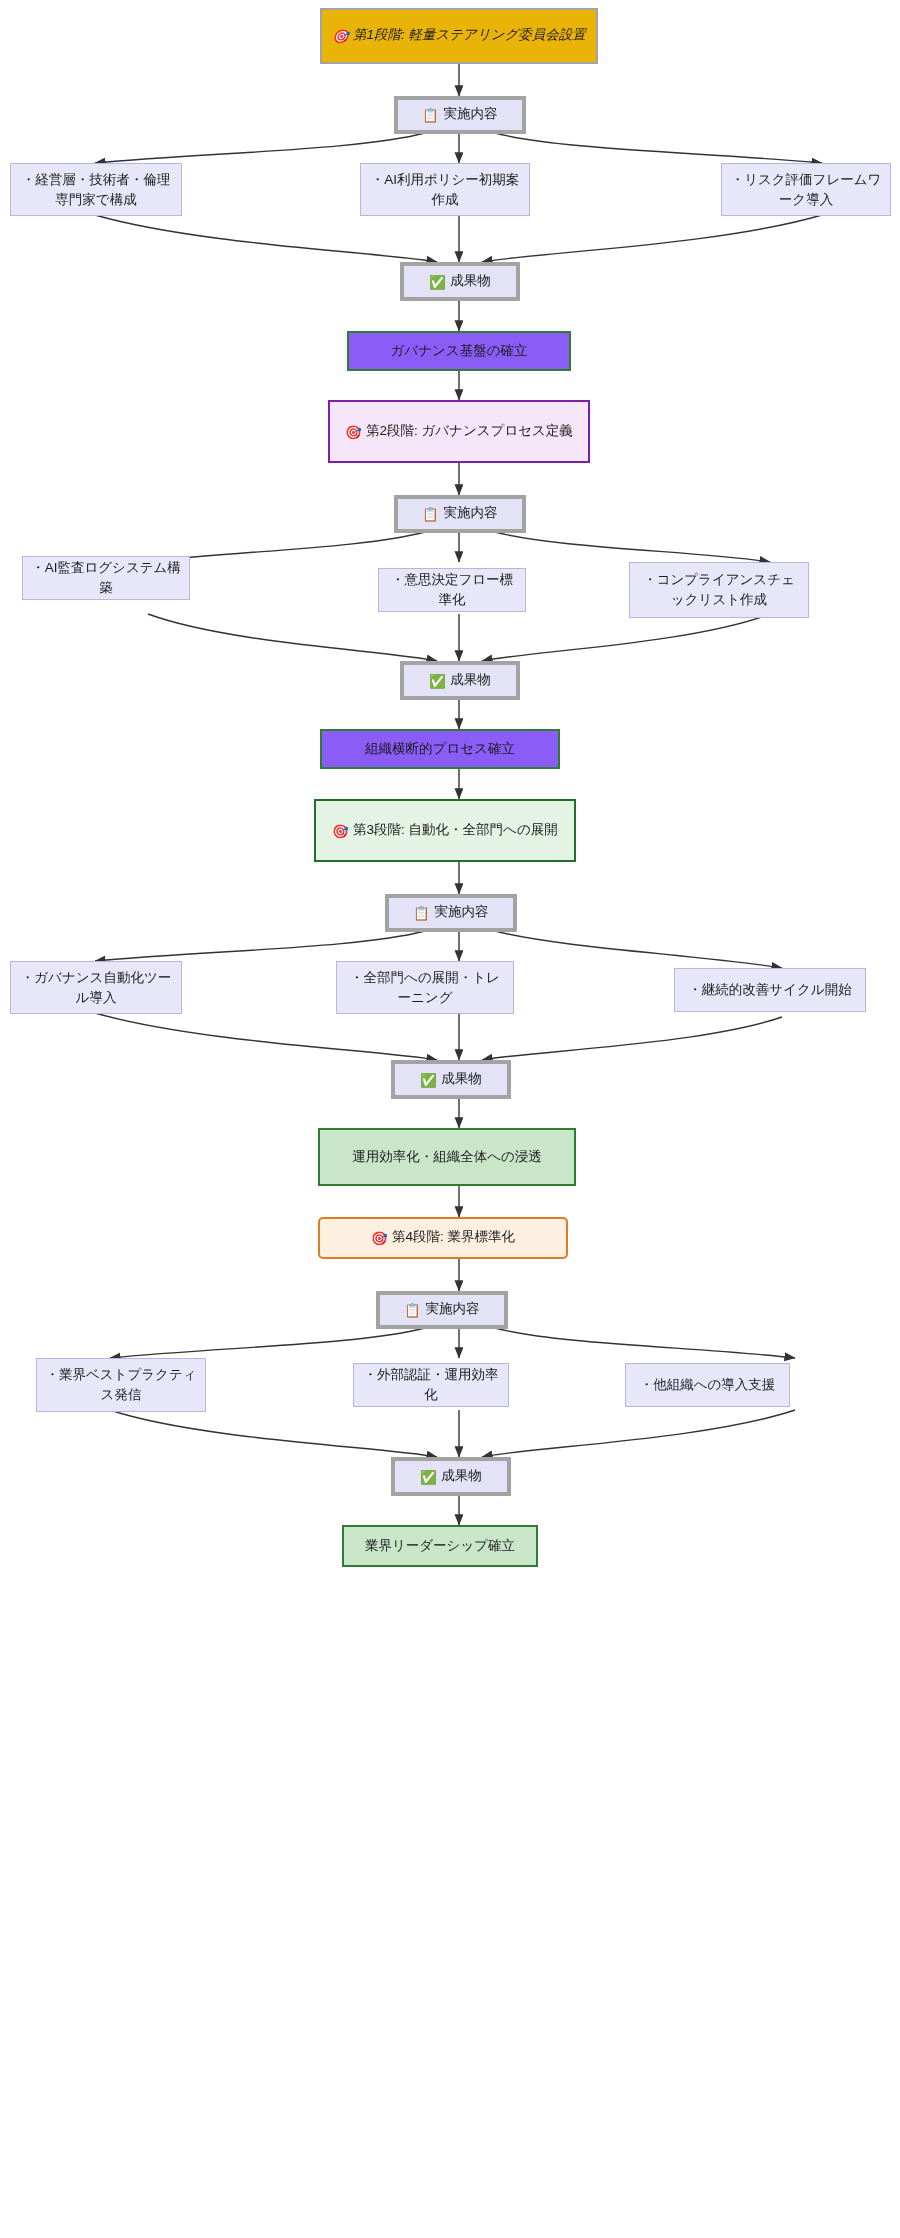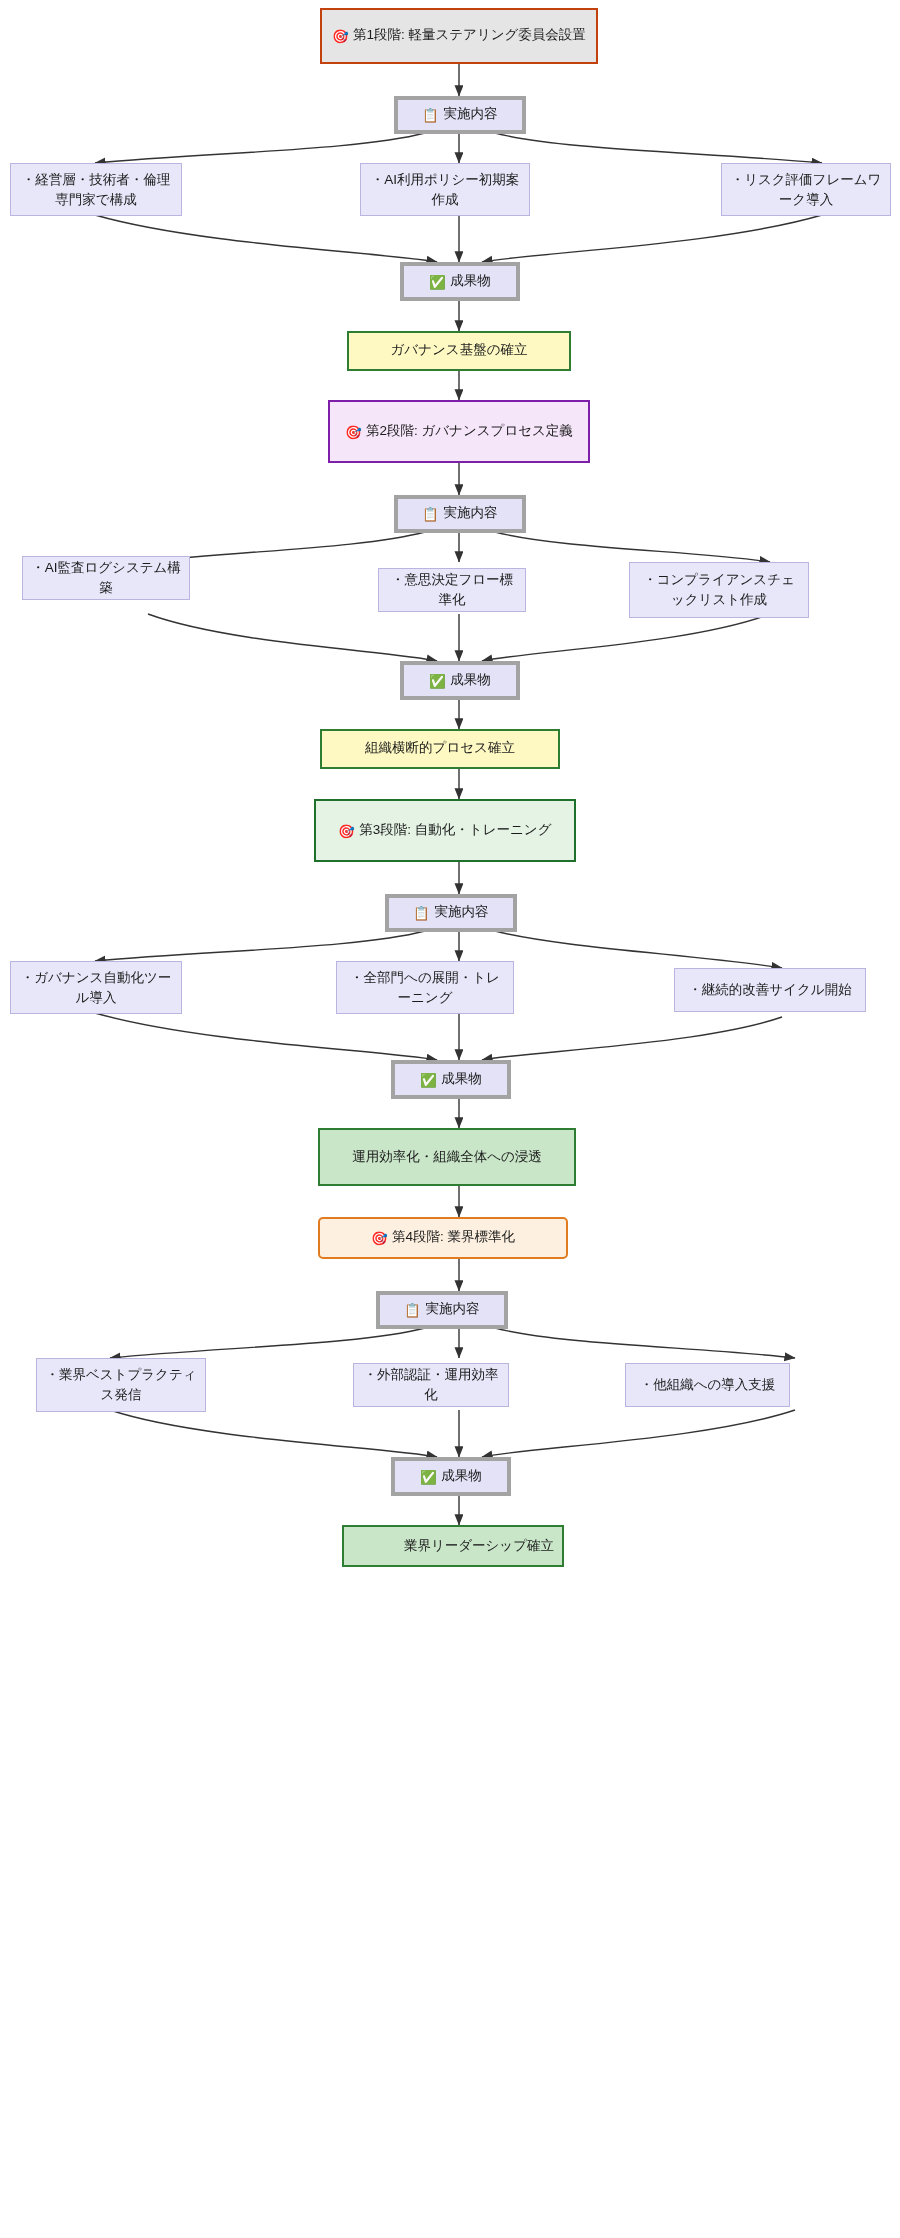--- a/index.html
+++ b/index.html
@@ -5,28 +5,28 @@
   html,body{margin:0;padding:0;background:#ffffff;}
   body{font-family:"Liberation Sans","DejaVu Sans",sans-serif;}
   #canvas{position:relative;width:900px;height:2238px;background:#ffffff;overflow:hidden;}
   #edges{position:absolute;left:0;top:0;width:900px;height:2238px;pointer-events:none;}
   .node{position:absolute;box-sizing:border-box;display:flex;align-items:center;
         justify-content:center;text-align:center;line-height:1.45;
         font-size:13.5px;color:#1b1b1b;padding:4px 8px;}
   .node .tx{display:block;}
   .ico{display:inline-block;margin-right:4px;vertical-align:-2px;}
   
-  .n-stage1{background:#e5e5e5;border:2px solid #c2410c;}
+  .n-stage1{background:#eab308;border:2px solid #a3a3a3;font-style:italic;}
   .n-stage2{background:#f6e6fa;border:2px solid #7d1fa8;}
   .n-stage3{background:#e4f3e4;border:2px solid #1f6f2d;}
   .n-stage4{background:#fdf0e0;border:2px solid #e07b1f;border-radius:5px;}
   .n-task{background:#e8e7fa;border:1px solid #b9b4e0;}
   .n-group{background:#e4e2f7;border:4px solid #a3a3a3;}
   .n-out{background:#c9e6c9;border:2px solid #2e7d32;}
-  .n-out-l{background:#fef9c3;border:2px solid #2e7d32;font-family:Liberation Mono, monospace;}
+  .n-out-l{background:#8b5cf6;border:2px solid #2e7d32;}
 </style>
 </head>
 <body>
 
 <div id="canvas">
 
   <svg id="edges" viewBox="0 0 900 2238" xmlns="http://www.w3.org/2000/svg">
     <defs>
       <marker id="arw" markerWidth="9" markerHeight="9" refX="7.6" refY="3.2" orient="auto" markerUnits="strokeWidth">
         <path d="M0,0 L8,3.2 L0,6.4 z" fill="#333333"></path>
@@ -137,21 +137,21 @@
       <span class="ico">✅</span><span>成果物</span>
     </span>
   </div>
 
   <div class="node n-out-l" style="left:320px;top:729px;width:240px;height:40px;text-align:right;">
     <span class="tx">組織横断的プロセス確立</span>
   </div>
 
   <div class="node n-stage3" style="left:314px;top:799px;width:262px;height:63px;">
     <span class="tx">
-      <span class="ico">🎯</span><span>第3段階: 自動化・トレーニング</span>
+      <span class="ico">🎯</span><span>第3段階: 自動化・全部門への展開</span>
     </span>
   </div>
 
   <div class="node n-group" style="left:385px;top:894px;width:132px;height:38px;">
     <span class="tx">
       <span class="ico">📋</span><span>実施内容</span>
     </span>
   </div>
 
   <div class="node n-task" style="left:10px;top:961px;width:172px;height:53px;">
@@ -195,17 +195,17 @@
   <div class="node n-task" style="left:625px;top:1363px;width:165px;height:44px;">
     <span class="tx">・他組織への導入支援</span>
   </div>
 
   <div class="node n-group" style="left:391px;top:1457px;width:120px;height:39px;">
     <span class="tx">
       <span class="ico">✅</span><span>成果物</span>
     </span>
   </div>
 
-  <div class="node n-out" style="left:342px;top:1525px;width:222px;height:42px;justify-content:flex-end;">
+  <div class="node n-out" style="left:342px;top:1525px;width:196px;height:42px;">
     <span class="tx">業界リーダーシップ確立</span>
   </div>
 
 </div>
 
 </body></html>

